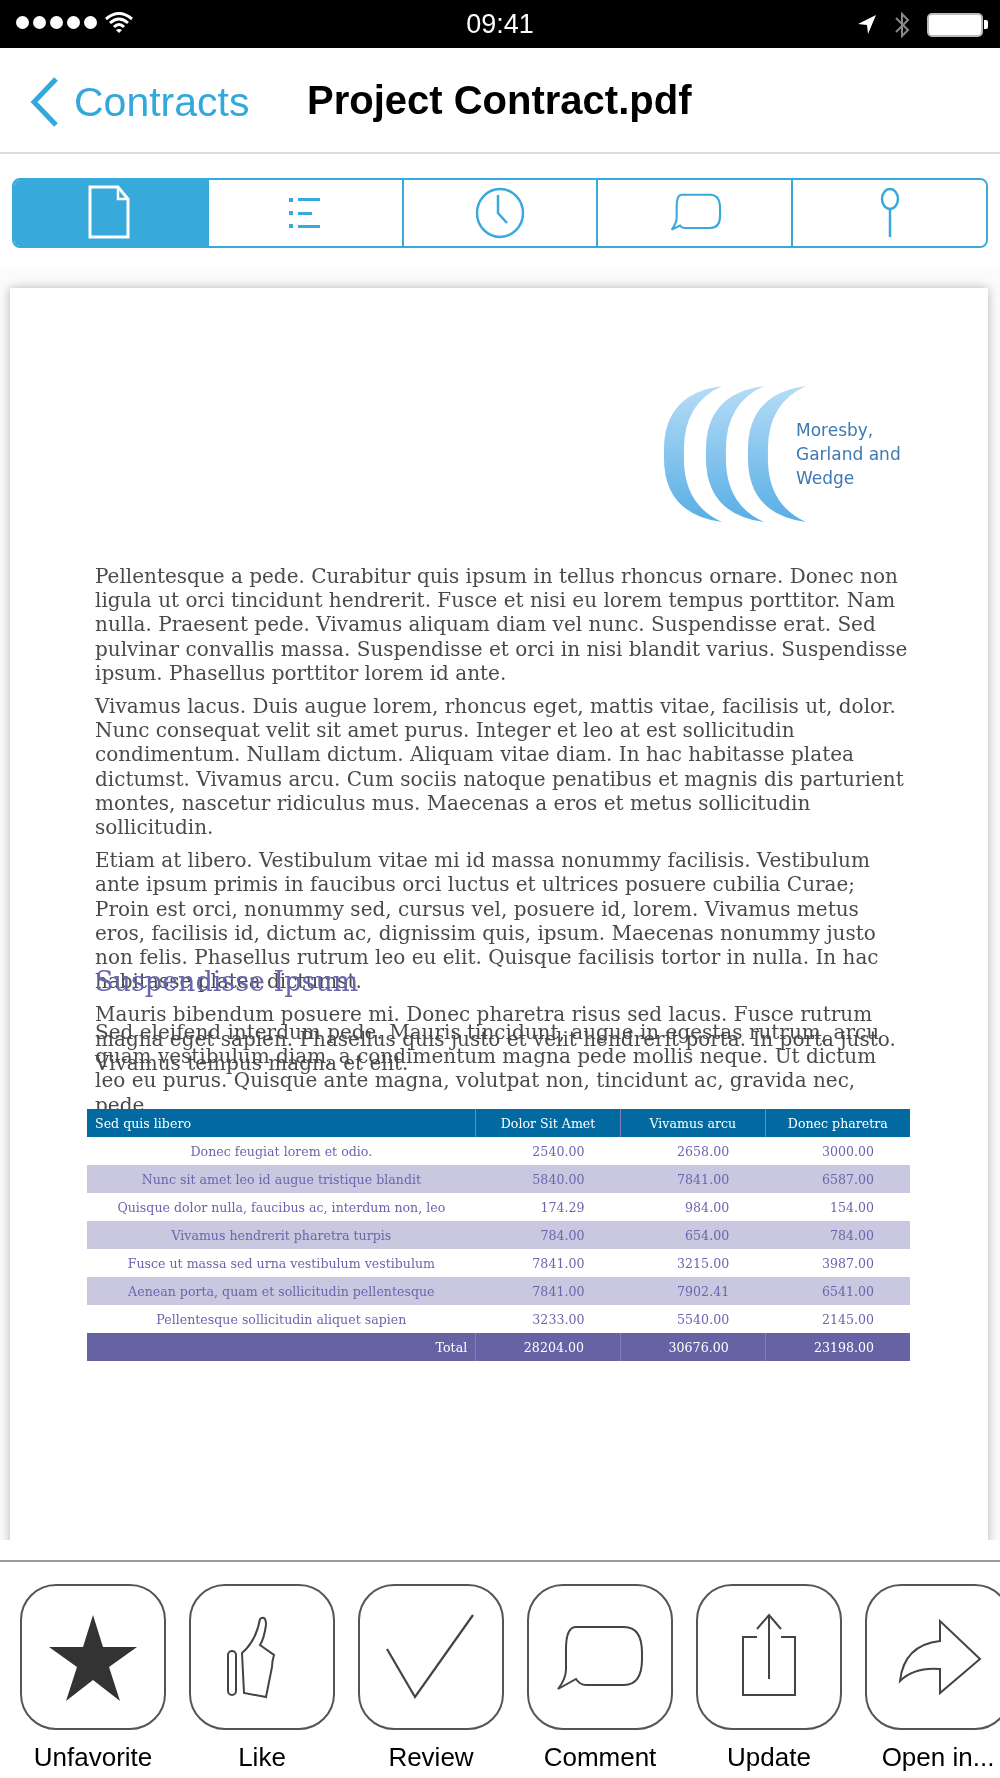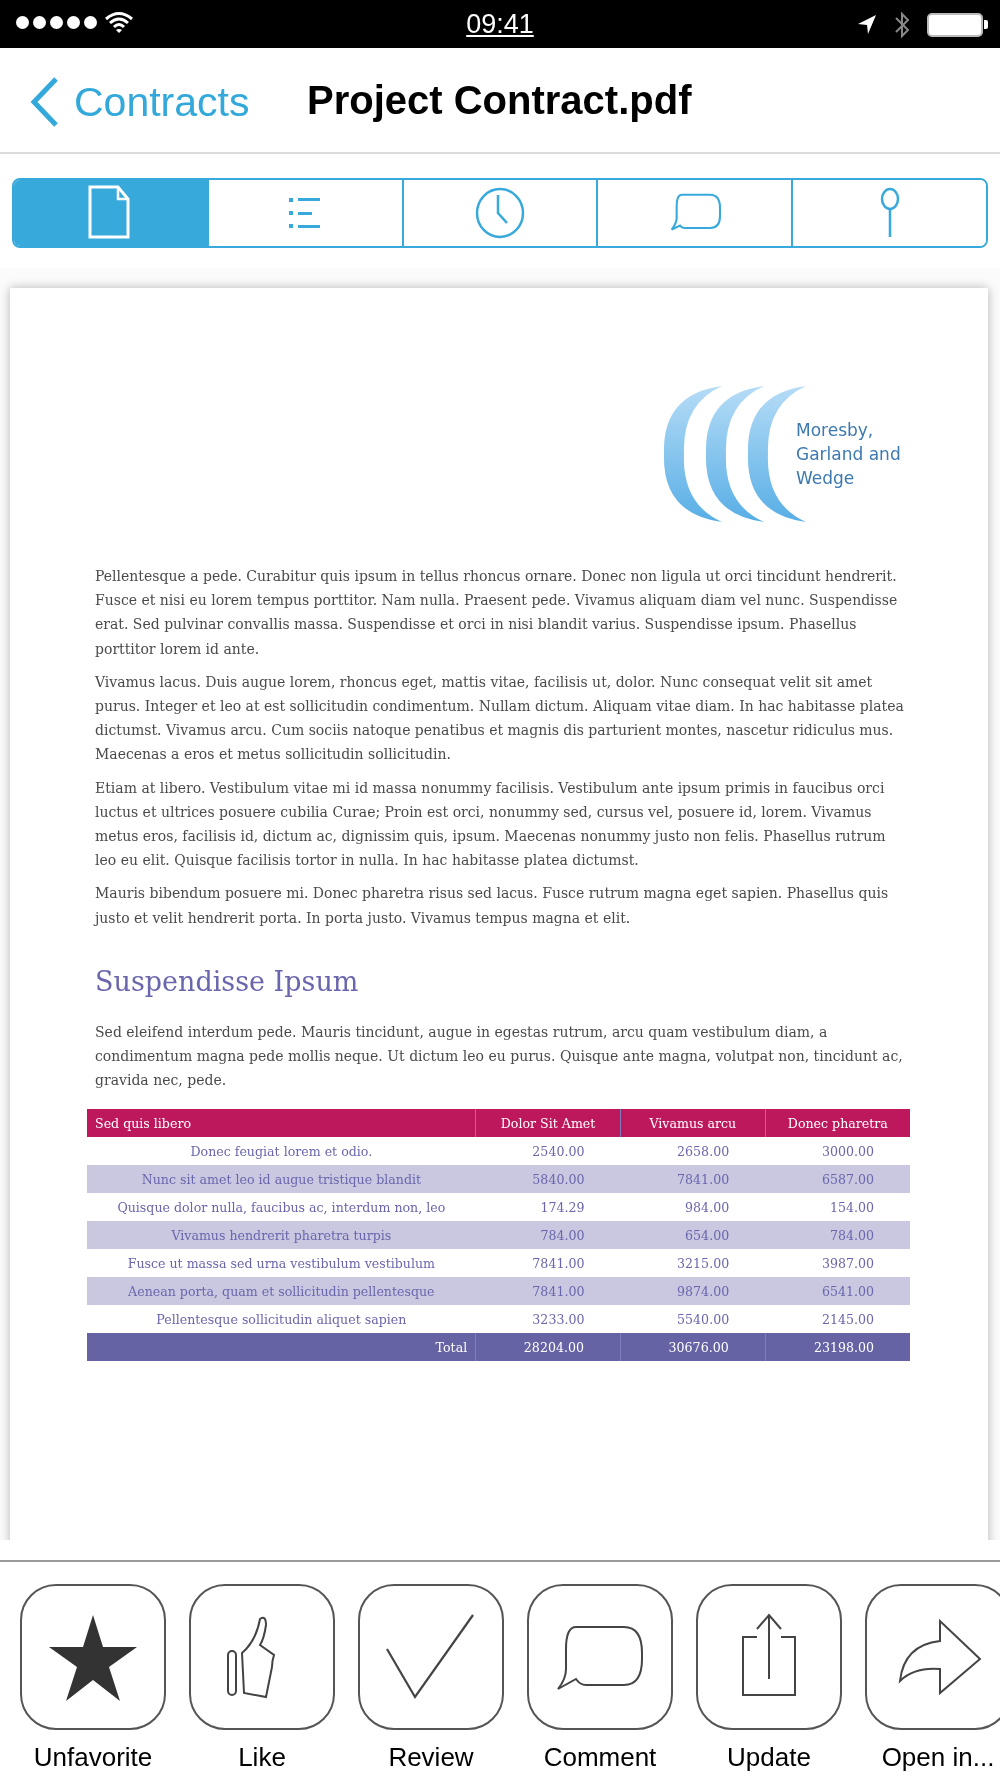--- a/index.html
+++ b/index.html
@@ -4,21 +4,21 @@
 <style>
   * { box-sizing: border-box; margin: 0; padding: 0; }
   html, body { width: 1000px; height: 1778px; overflow: hidden; background: #ffffff; }
   body { position: relative; font-family: "Liberation Sans", sans-serif; }
 
   
   .status-bar { position: absolute; left: 0; top: 0; width: 1000px; height: 48px; background: #000; color: #fff; }
   .status-signal { position: absolute; left: 16px; top: 16px; display: flex; gap: 4px; }
   .status-signal span { width: 13px; height: 13px; border-radius: 50%; background: #fff; display: block; }
   .status-wifi { position: absolute; left: 104px; top: 10px; width: 30px; height: 24px; }
-  .status-time { position: absolute; left: 0; width: 1000px; top: 9px; text-align: center; font-size: 27px; font-weight: 400; text-decoration: underline; }
+  .status-time { position: absolute; left: 0; width: 1000px; top: 9px; text-align: center; font-size: 27px; font-weight: 400; }
   .status-loc { position: absolute; left: 856px; top: 12px; width: 22px; height: 24px; }
   .status-bt { position: absolute; left: 892px; top: 10px; width: 20px; height: 30px; }
   .status-battery { position: absolute; left: 927px; top: 13px; width: 56px; height: 24px; border: 2px solid #bbb; border-radius: 5px; background: #fff; }
   .status-battery-tip { position: absolute; left: 984px; top: 20px; width: 4px; height: 9px; background: #fff; border-radius: 0 2px 2px 0; }
 
   
   .nav-bar { position: absolute; left: 0; top: 48px; width: 1000px; height: 106px; background: #fff; border-bottom: 2px solid #dcdcdc; }
   .nav-back { position: absolute; left: 28px; top: 28px; display: flex; align-items: center; cursor: pointer; color: #33a8da; }
   .nav-back svg { width: 32px; height: 52px; }
   .nav-back-label { font-size: 41px; margin-left: 14px; color: #33a8da; }
@@ -30,27 +30,27 @@
   .seg:first-child { border-left: none; }
   .seg.active { background: #37a9db; }
   .seg svg { width: 60px; height: 56px; }
 
   
   .doc-area { position: absolute; left: 0; top: 268px; width: 1000px; height: 1272px; background: #fbfbfb; overflow: hidden; }
   .page { position: absolute; left: 10px; top: 20px; width: 978px; height: 1300px; background: #fff; box-shadow: 0 0 10px rgba(0,0,0,0.28); }
   .logo { position: absolute; left: 652px; top: 96px; width: 260px; height: 140px; }
   .logo-text { position: absolute; left: 796px; top: 418px; font-family: "DejaVu Sans", sans-serif; font-size: 17px; line-height: 24px; color: #3d79b0; }
   .logo-text div { white-space: nowrap; }
-  .body-text { position: absolute; left: 95px; width: 816px; font-family: "DejaVu Serif", serif; font-size: 14px; line-height: 24.2px; color: #4a4a4a; }
+  .body-text { position: absolute; left: 95px; width: 816px; font-family: "DejaVu Serif", serif; font-size: 20px; line-height: 24.2px; color: #4a4a4a; }
   .body-text p { margin-bottom: 9px; }
   .section-heading { position: absolute; left: 95px; top: 966px; font-family: "DejaVu Serif", serif; font-size: 27px; color: #6a66ad; }
 
   table.data-table { position: absolute; left: 87px; top: 1109px; width: 823px; border-collapse: collapse; font-family: "DejaVu Serif", serif; font-size: 12.6px; }
   .data-table th, .data-table td { height: 28px; padding: 0 8px; font-weight: normal; white-space: nowrap; }
-  .data-table thead tr { background: #be185d; color: #fff; }
+  .data-table thead tr { background: #0369a1; color: #fff; }
   .data-table thead th { text-align: center; border-left: 1px solid #807dba; }
   .data-table thead th:first-child { text-align: left; border-left: none; }
   .data-table tbody td { color: #6a66ad; text-align: right; padding-right: 36px; }
   .data-table tbody td:first-child { text-align: center; padding-right: 8px; }
   .data-table tbody tr:nth-child(even) { background: #c9c8e0; }
   .data-table tbody tr:nth-child(odd) { background: #ffffff; }
   .data-table tfoot tr { background: #6663a4; color: #fff; }
   .data-table tfoot td { text-align: right; padding-right: 36px; border-left: 1px solid #807dba; padding-left: 6px; }
   .data-table tfoot td:first-child { padding-right: 8px; border-left: none; }
   .data-table col.c1 { width: 389px; }
@@ -213,21 +213,21 @@
         </tr>
         <tr>
           <td>Fusce ut massa sed urna vestibulum vestibulum</td>
           <td>7841.00</td>
           <td>3215.00</td>
           <td>3987.00</td>
         </tr>
         <tr>
           <td>Aenean porta, quam et sollicitudin pellentesque</td>
           <td>7841.00</td>
-          <td>9874.00</td>
+          <td>7902.41</td>
           <td>6541.00</td>
         </tr>
         <tr>
           <td>Pellentesque sollicitudin aliquet sapien</td>
           <td>3233.00</td>
           <td>5540.00</td>
           <td>2145.00</td>
         </tr>
       </tbody>
     <tfoot>

